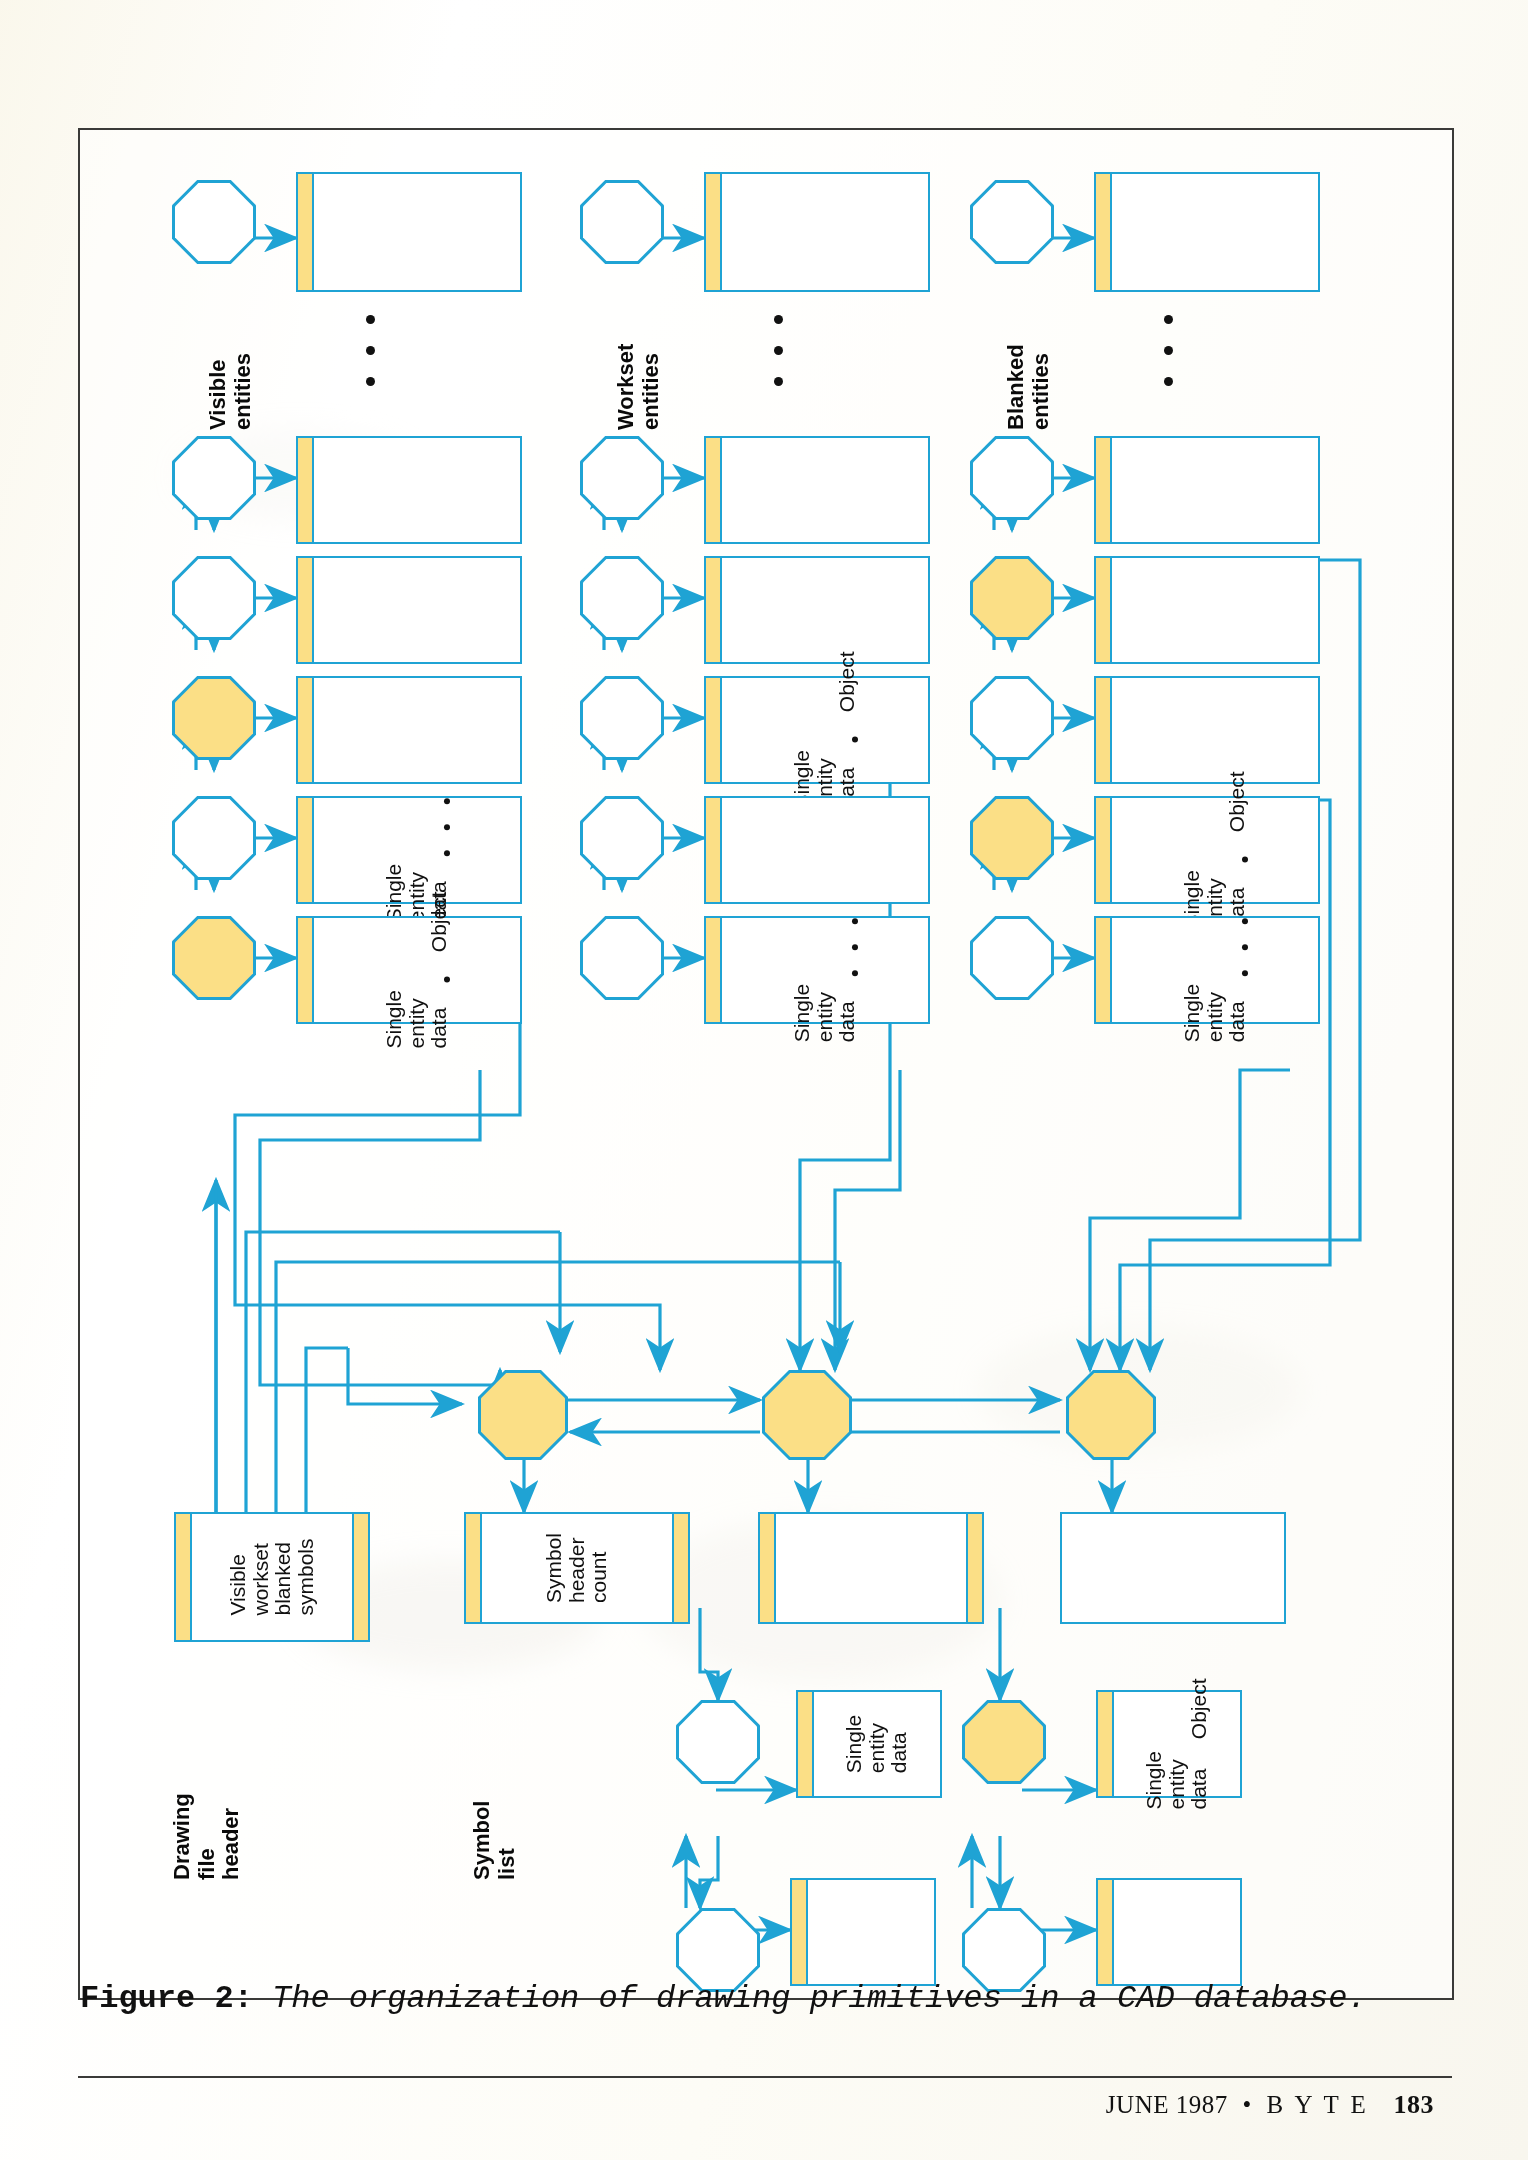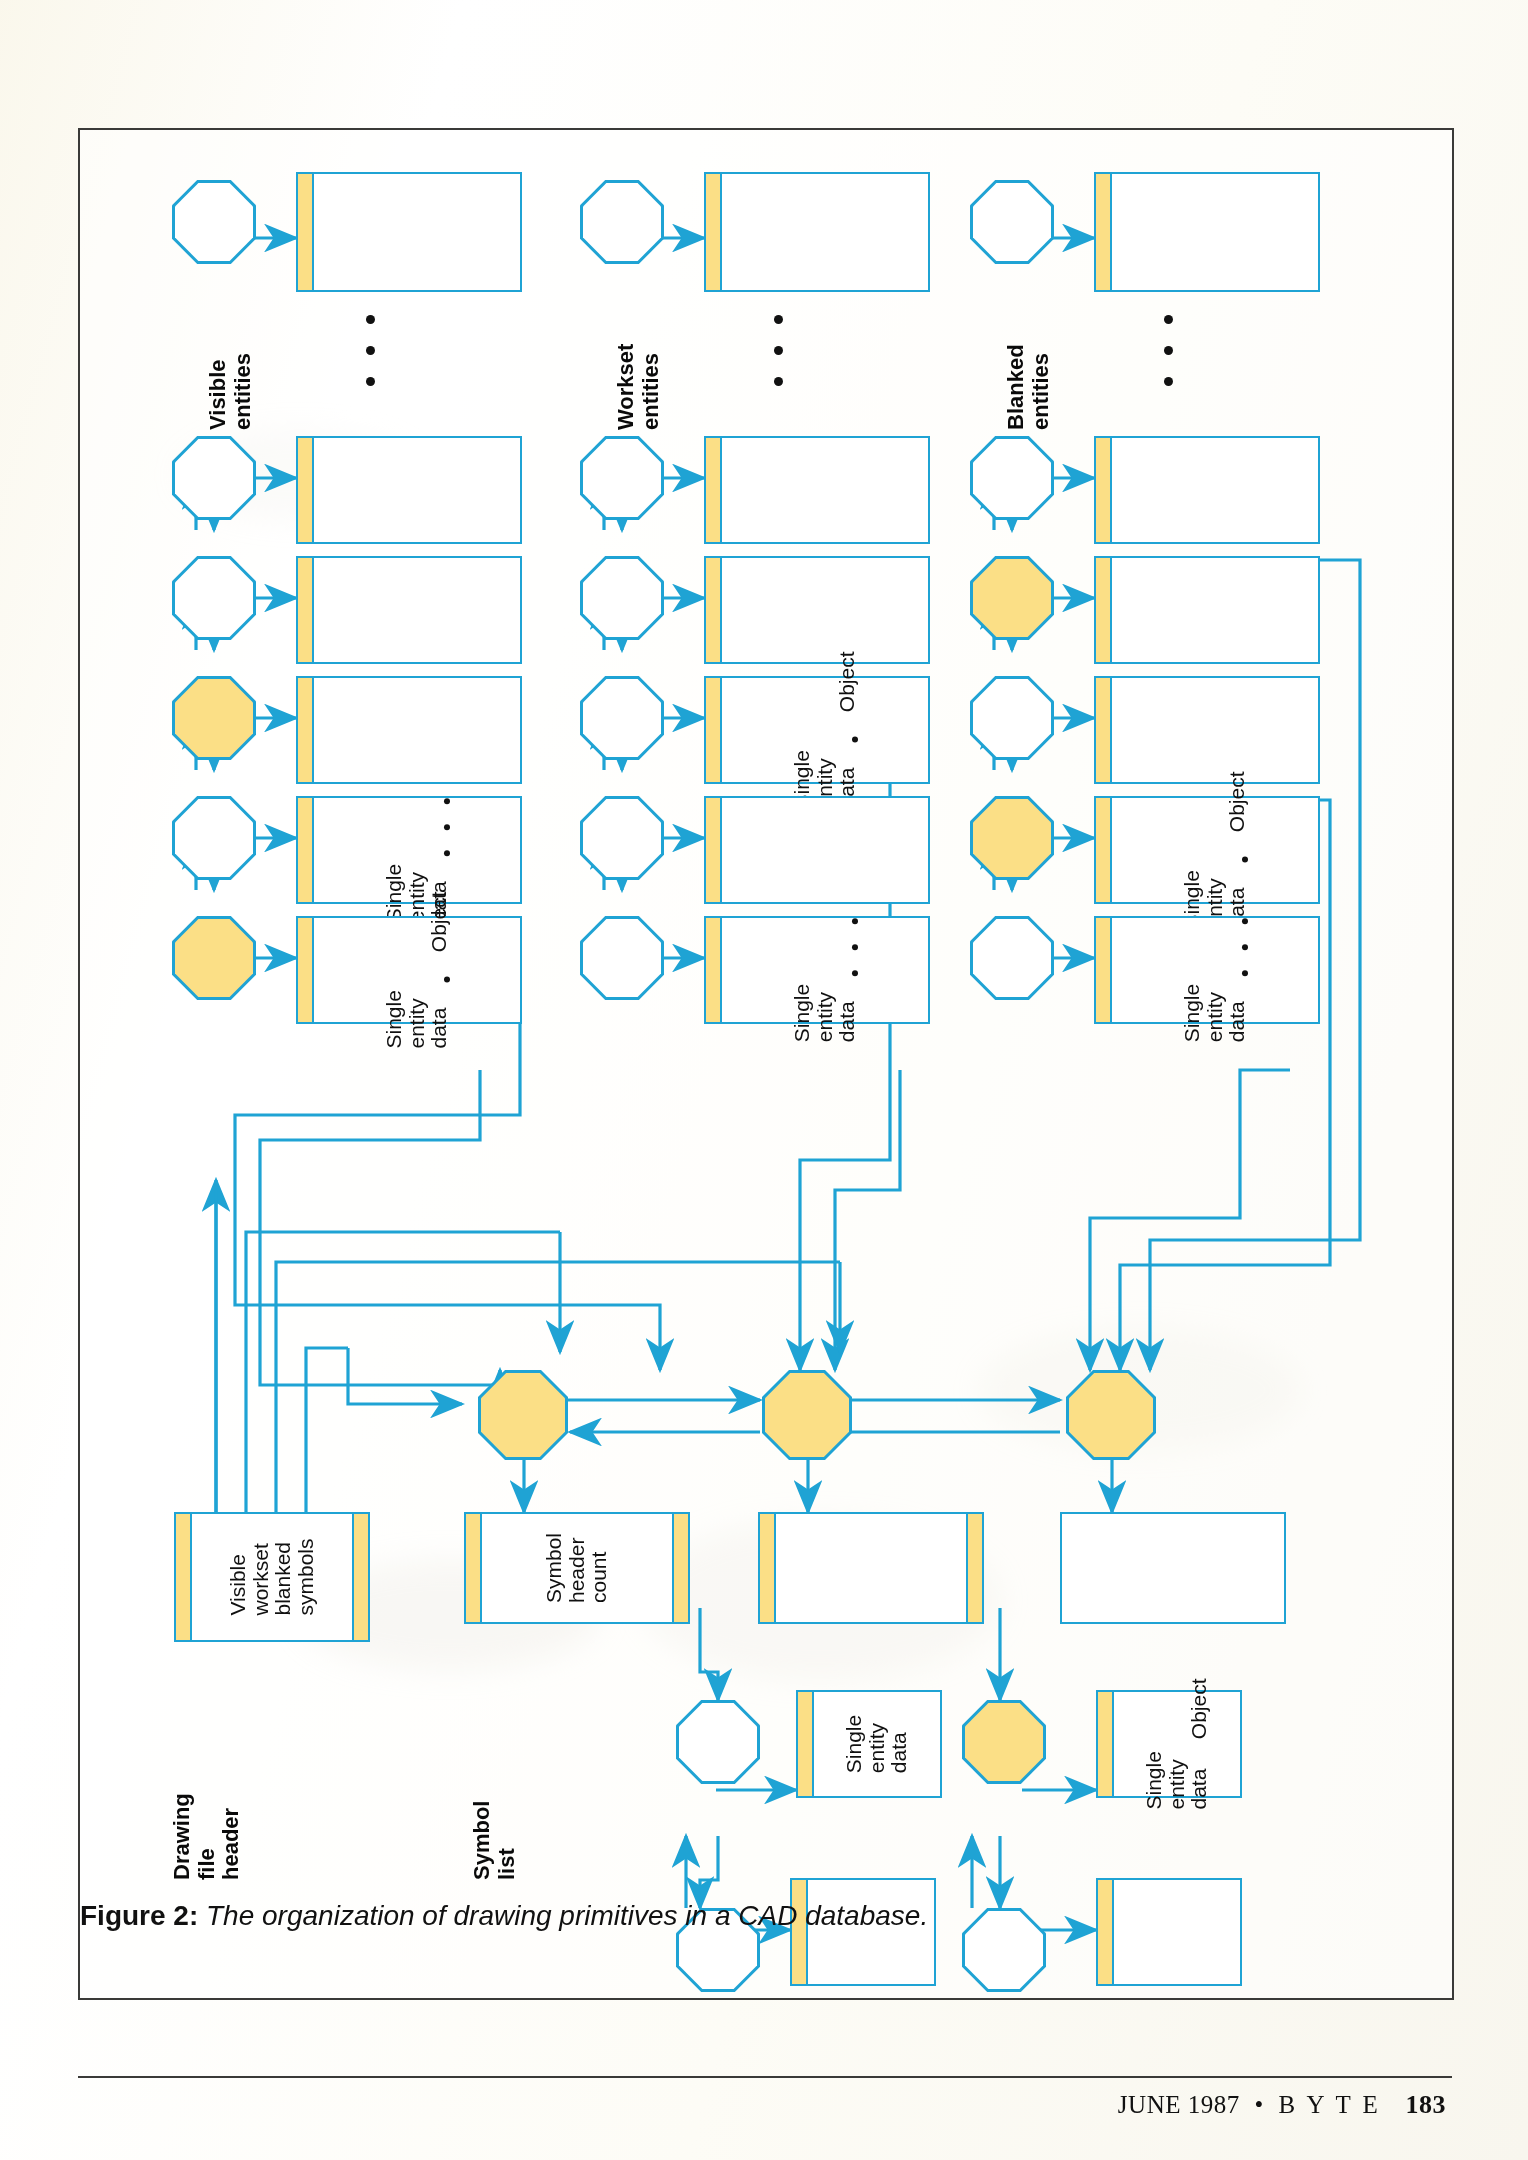--- a/index.html
+++ b/index.html
@@ -105,32 +105,32 @@
     white-space:nowrap;
     font-weight:bold;font-size:22px;line-height:1.12;
     color:#0a0a0a;
   }
   
   .vdots{position:absolute;display:flex;flex-direction:column;gap:22px;}
   .vdots i{display:block;width:9px;height:9px;border-radius:50%;background:#111;}
 
   
   #caption{
-    position:absolute;left:80px;top:1900px;
-    font-family:Liberation Sans, sans-serif;
-    font-size:28px;color:#111;
+    position:absolute;left:80px;top:1980px;
+    font-family:Liberation Mono, monospace;
+    font-size:32px;color:#111;
   }
   #caption b{font-weight:bold;font-style:normal;}
   #caption i{font-style:italic;}
 
   #rule{
     position:absolute;left:78px;top:2076px;width:1374px;height:2px;background:#3a3a38;
   }
   #footer{
-    position:absolute;right:82px;top:2090px;
+    position:absolute;right:94px;top:2090px;
     font-family:"Liberation Serif", serif;
     font-size:25px;color:#111;letter-spacing:0.5px;
   }
   #footer .pg{font-weight:bold;margin-left:18px;font-size:26px;}
   #footer .byte{letter-spacing:3px;}
 
   
   .smudge{position:absolute;border-radius:50%;filter:blur(14px);pointer-events:none;}
 </style>
 </head>

